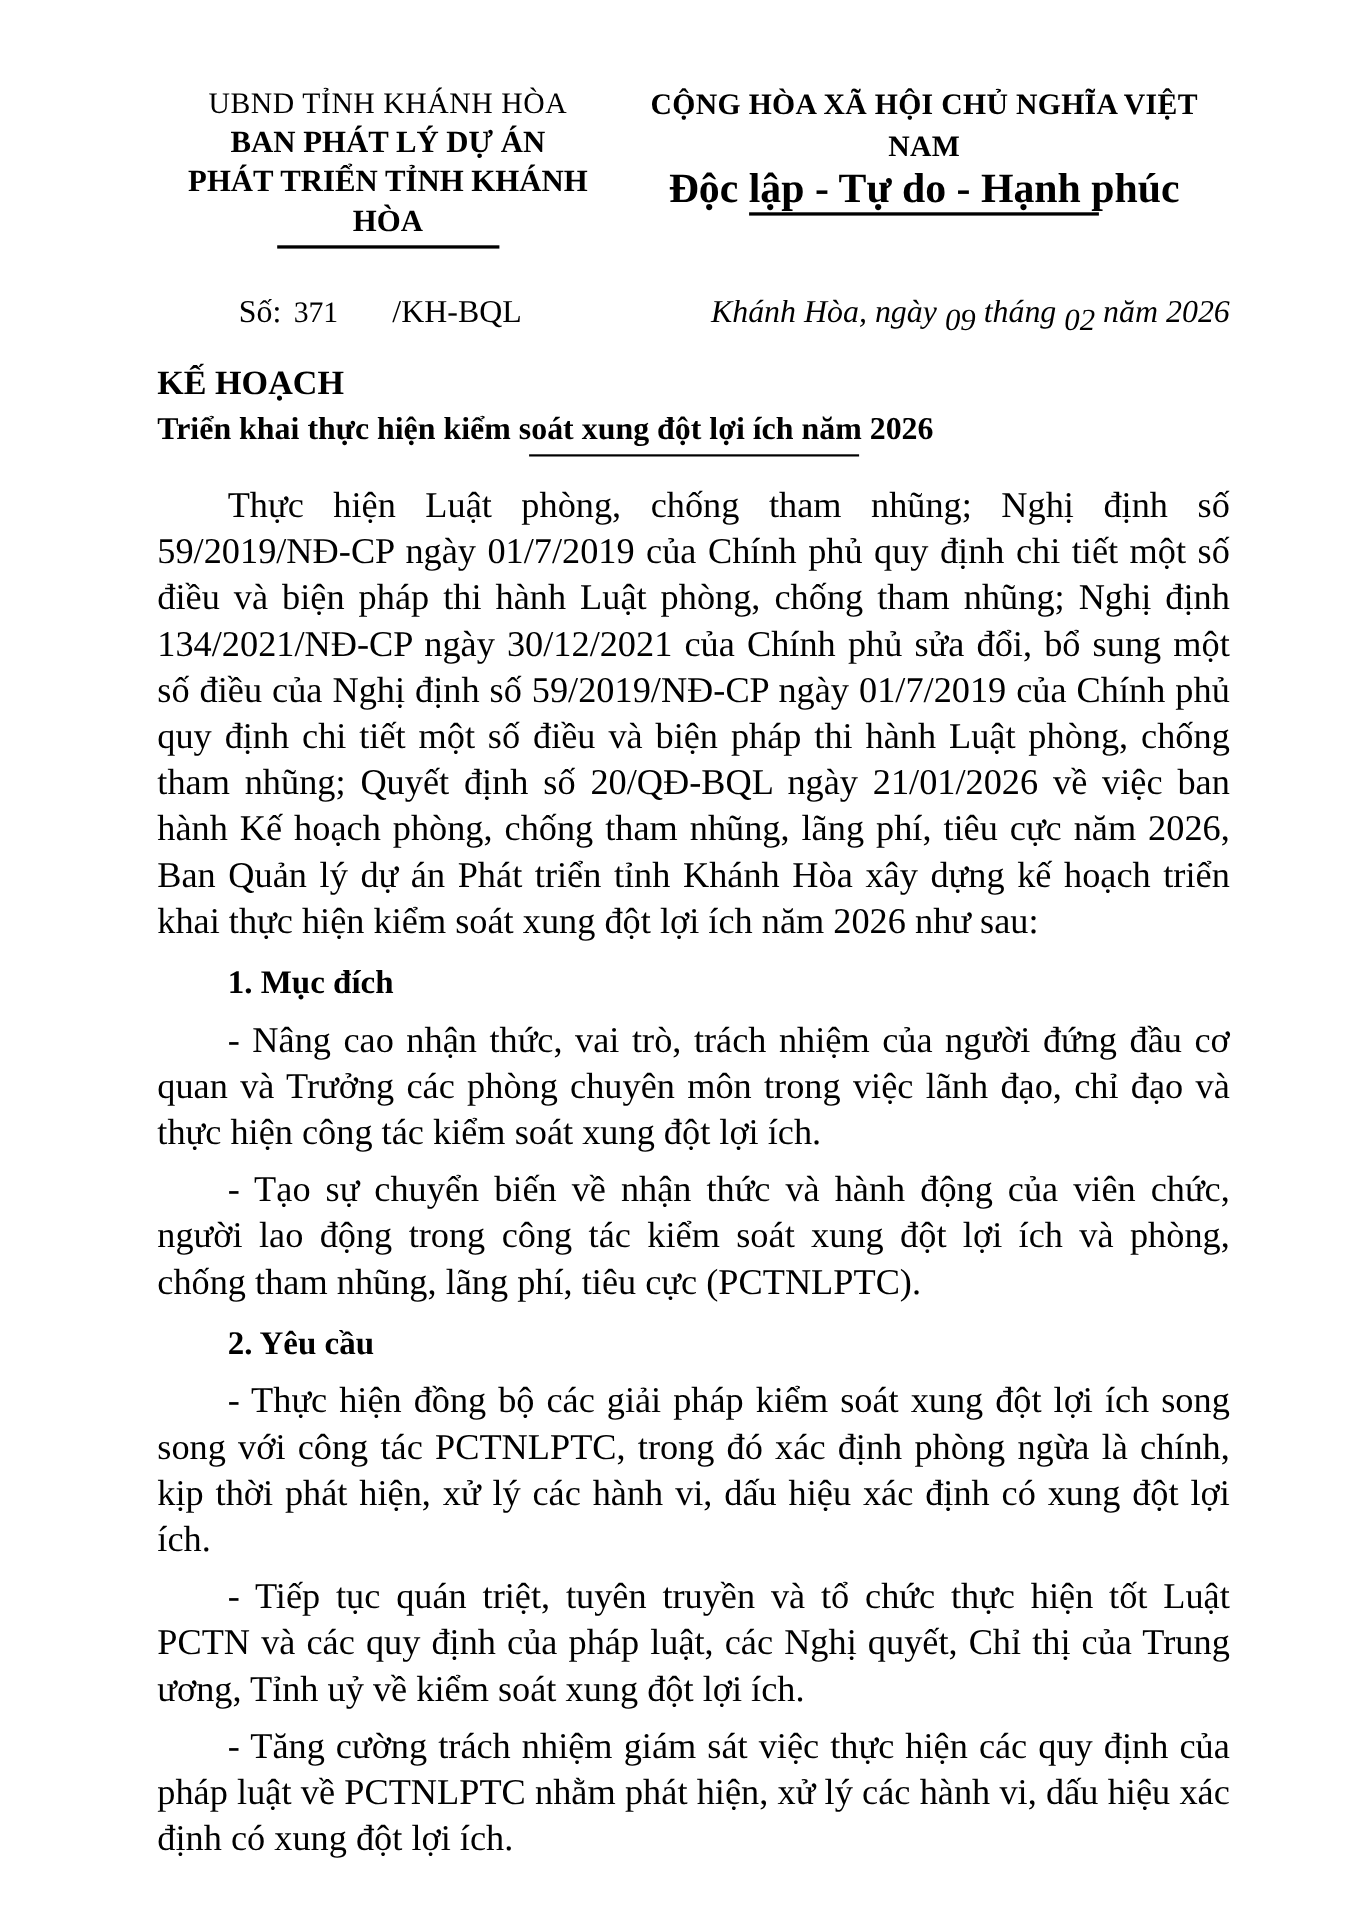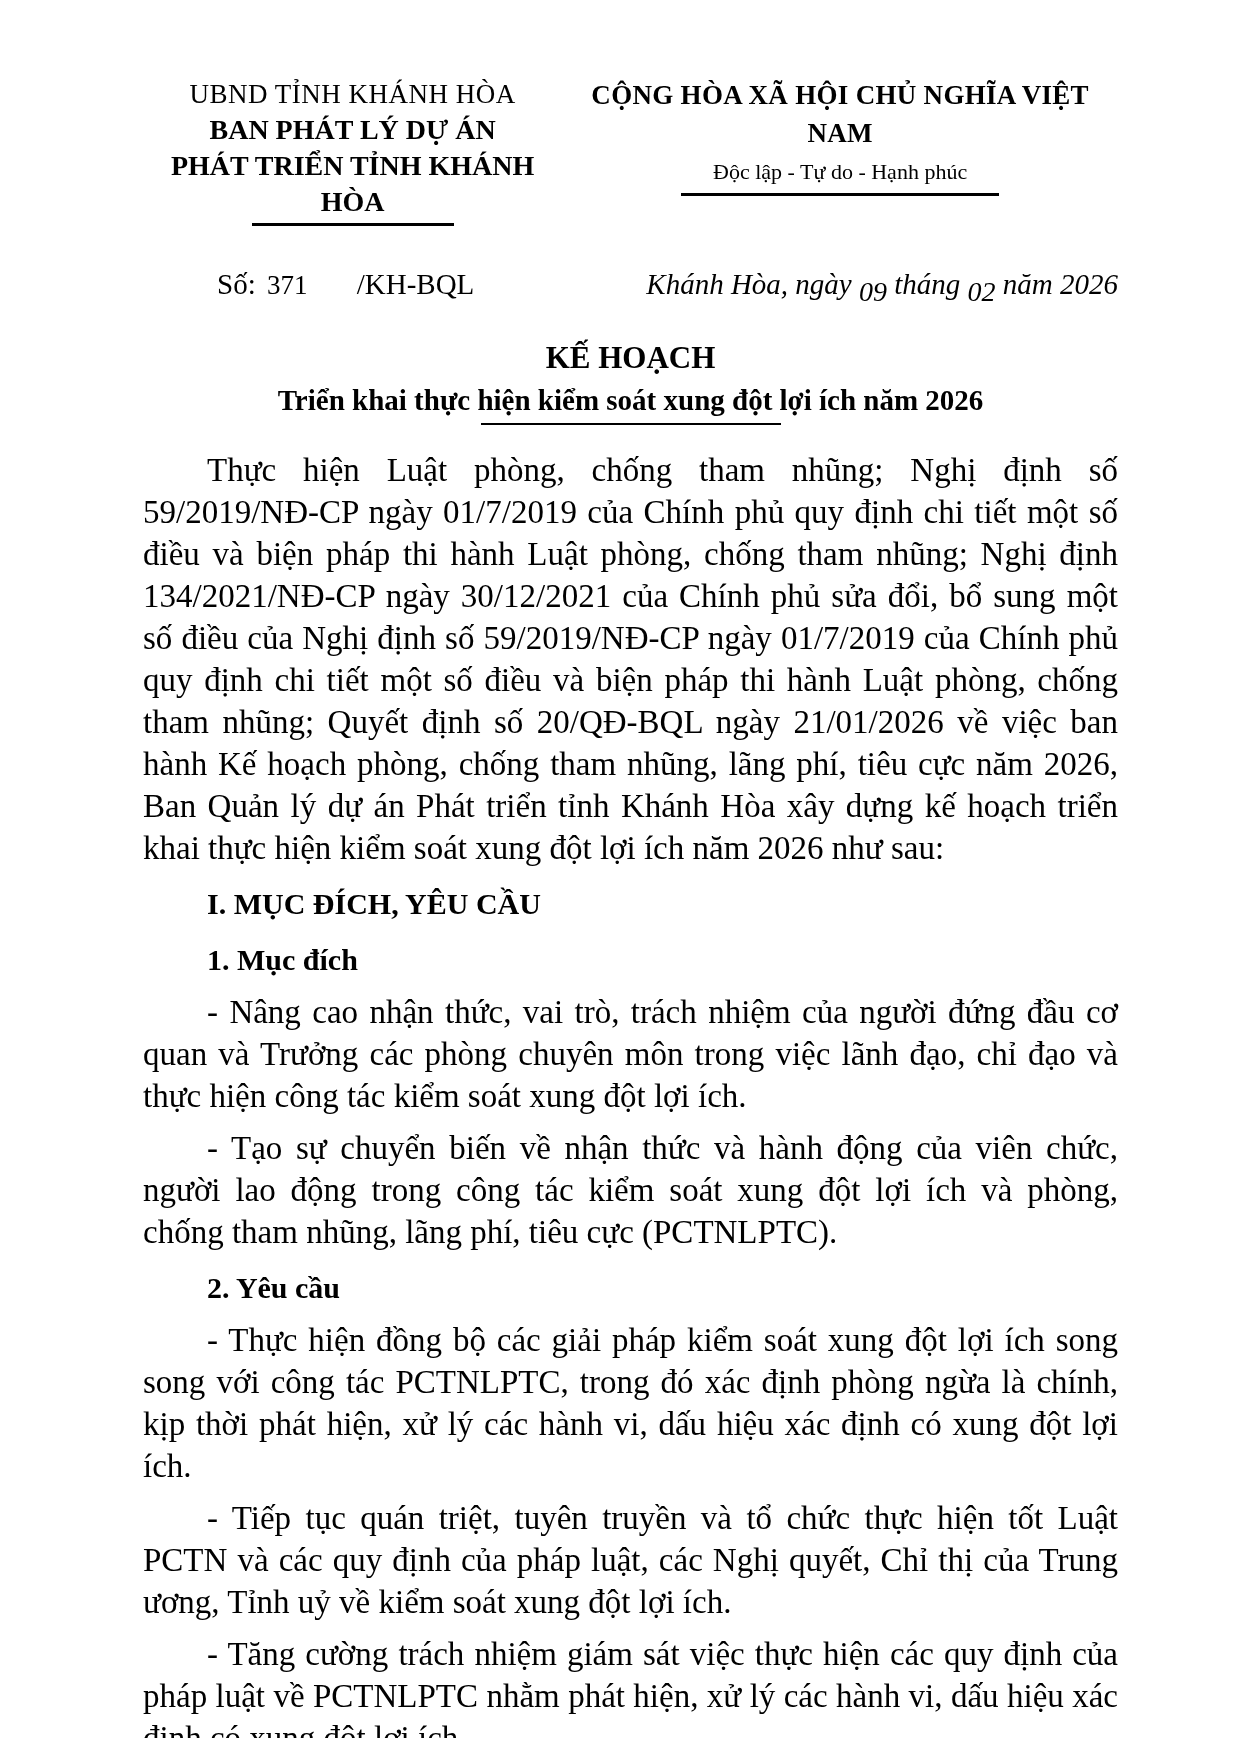--- a/index.html
+++ b/index.html
@@ -26,21 +26,21 @@
     letter-spacing: 0.5px;
   }
   .hdr-left .org-name {
     font-size: 28px; line-height: 36px; font-weight: bold;
   }
   .hdr-right .nation {
     font-size: 27px; line-height: 38px; font-weight: bold;
     letter-spacing: 0.3px;
   }
   .hdr-right .motto {
-    font-size: 22px; line-height: 40px; font-weight: normal;
+    font-size: 38px; line-height: 40px; font-weight: bold;
     display: inline-block;
   }
   .rule {
     border-bottom: 3px solid #000;
     height: 0;
   }
   .rule-left  { width: 202px; margin: 3px auto 0 auto; }
   .rule-right { width: 318px; margin: 1px auto 0 auto; }
 
   
@@ -53,21 +53,21 @@
   .doc-number .no-label { margin-right: 4px; }
   .doc-number .no-value { font-size: 27px; margin-right: 42px; }
   .date-line { font-style: italic; white-space: nowrap; }
   .num-fill {
     display: inline-block;
     transform: translateY(7px);
     font-size: 28px;
   }
 
   
-  .title-block { text-align: center; margin-top: 32px; }
+  .title-block { margin-top: 22px; }
   .title-main  { font-size: 31px; font-weight: bold; line-height: 42px; }
   .title-sub   { font-size: 29px; font-weight: bold; line-height: 42px; }
   .rule-title  { width: 300px; margin: 2px auto 0 auto; border-bottom-width: 2px; }
 
   
   .body-text { margin-top: 24px; }
   .para {
     font-size: 33px;
     line-height: 42px;
     text-align: justify;
@@ -119,21 +119,20 @@
 
   <div class="title-block">
     <div class="title-main">KẾ HOẠCH</div>
     <div class="title-sub">Triển khai thực hiện kiểm soát xung đột lợi ích năm 2026</div>
     <div class="rule rule-title"></div>
   </div>
 
   <div class="body-text">
     <p class="para intro">Thực hiện Luật phòng, chống tham nhũng; Nghị định số 59/2019/NĐ-CP ngày 01/7/2019 của Chính phủ quy định chi tiết một số điều và biện pháp thi hành Luật phòng, chống tham nhũng; Nghị định 134/2021/NĐ-CP ngày 30/12/2021 của Chính phủ sửa đổi, bổ sung một số điều của Nghị định số 59/2019/NĐ-CP ngày 01/7/2019 của Chính phủ quy định chi tiết một số điều và biện pháp thi hành Luật phòng, chống tham nhũng; Quyết định số 20/QĐ-BQL ngày 21/01/2026 về việc ban hành Kế hoạch phòng, chống tham nhũng, lãng phí, tiêu cực năm 2026, Ban Quản lý dự án Phát triển tỉnh Khánh Hòa xây dựng kế hoạch triển khai thực hiện kiểm soát xung đột lợi ích năm 2026 như sau:</p>
 
-    <div class="heading">I. MỤC ĐÍCH, YÊU CẦU</div>
 
     <div class="heading">1. Mục đích</div>
     <p class="para">- Nâng cao nhận thức, vai trò, trách nhiệm của người đứng đầu cơ quan và Trưởng các phòng chuyên môn trong việc lãnh đạo, chỉ đạo và thực hiện công tác kiểm soát xung đột lợi ích.</p>
     <p class="para">- Tạo sự chuyển biến về nhận thức và hành động của viên chức, người lao động trong công tác kiểm soát xung đột lợi ích và phòng, chống tham nhũng, lãng phí, tiêu cực (PCTNLPTC).</p>
 
     <div class="heading">2. Yêu cầu</div>
     <p class="para">- Thực hiện đồng bộ các giải pháp kiểm soát xung đột lợi ích song song với công tác PCTNLPTC, trong đó xác định phòng ngừa là chính, kịp thời phát hiện, xử lý các hành vi, dấu hiệu xác định có xung đột lợi ích.</p>
     <p class="para">- Tiếp tục quán triệt, tuyên truyền và tổ chức thực hiện tốt Luật PCTN và các quy định của pháp luật, các Nghị quyết, Chỉ thị của Trung ương, Tỉnh uỷ về kiểm soát xung đột lợi ích.</p>
     <p class="para">- Tăng cường trách nhiệm giám sát việc thực hiện các quy định của pháp luật về PCTNLPTC nhằm phát hiện, xử lý các hành vi, dấu hiệu xác định có xung đột lợi ích.</p>
   </div>

